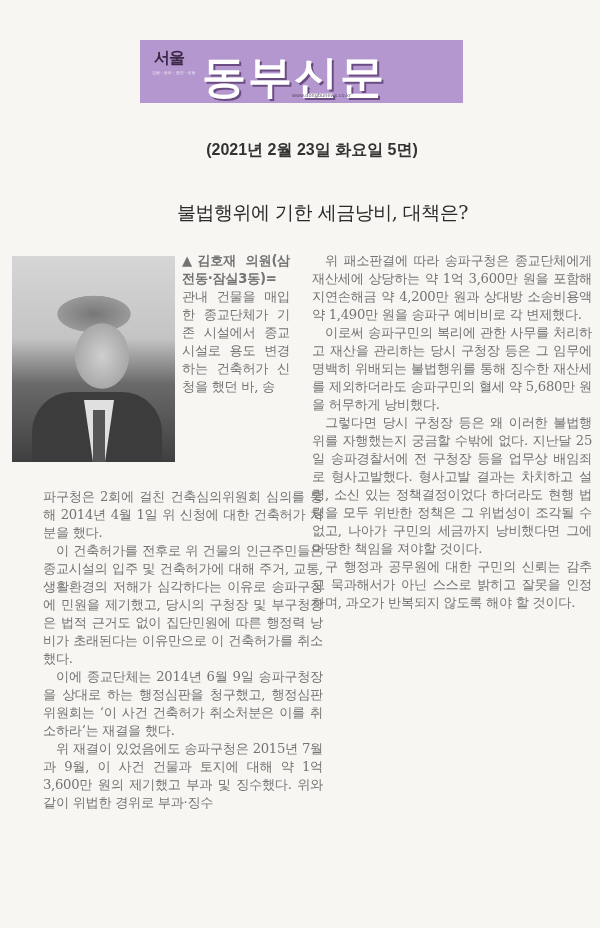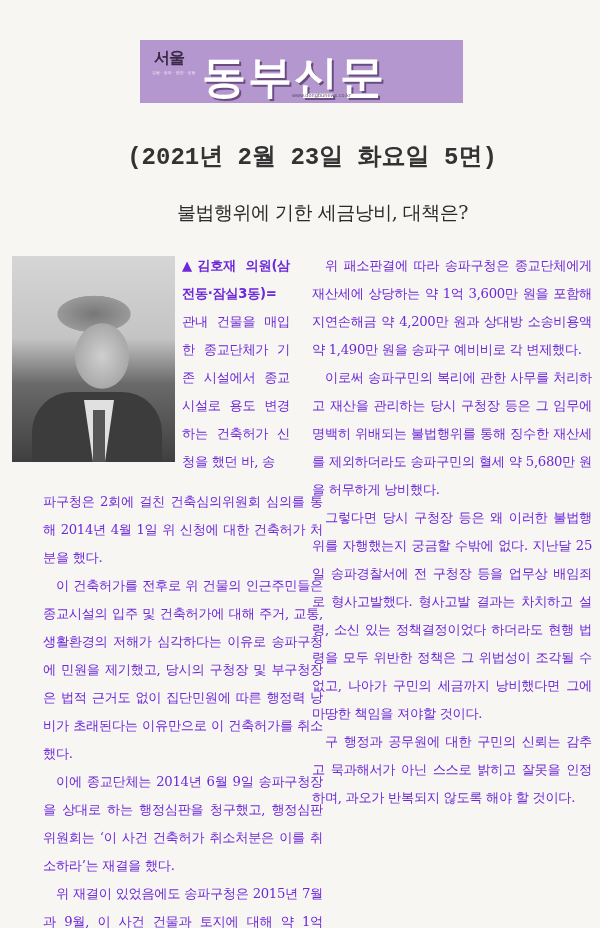--- a/index.html
+++ b/index.html
@@ -30,22 +30,22 @@
     font-size: 44px; line-height: 50px; color: #ffffff; letter-spacing: 2px;
     text-shadow: 2px 2px 0 #6a4c82;
   }
   .masthead .url {
     position: absolute; left: 0; right: 0; top: 52px; text-align: center;
     font-family: "DejaVu Sans", sans-serif; font-size: 5px; color: #5a4a66;
     padding-left: 40px;
   }
   .dateline {
     position: absolute; left: 0; right: 0; top: 140px; text-align: center;
-    font-family: Liberation Mono, monospace; font-weight: bold;
-    font-size: 24px; color: #333; padding-left: 24px;
+    font-family: Liberation Sans, sans-serif; font-weight: bold;
+    font-size: 16px; color: #333; padding-left: 24px;
   }
   .headline {
     position: absolute; left: 0; right: 0; top: 200px; text-align: center;
     font-family: "DejaVu Serif", serif; font-size: 19px; color: #2a2a2a;
     letter-spacing: -0.5px;
     padding-left: 45px;
   }
   .photo {
     position: absolute; left: 12px; top: 256px; width: 163px; height: 206px;
     background:
@@ -59,22 +59,22 @@
     background: #3c3c3c; border-radius: 40px 40px 0 0;
   }
   .photo .shirt {
     position: absolute; left: 72px; bottom: 0; width: 30px; height: 62px;
     background: #e0e0e0; clip-path: polygon(0 0, 100% 0, 70% 100%, 30% 100%);
   }
   .photo .tie {
     position: absolute; left: 81px; bottom: 0; width: 12px; height: 52px; background: #555;
   }
   .col {
-    position: absolute; font-size: 13.2px; line-height: 28px;
-    text-align: justify; color: #6d28d9; letter-spacing: -0.3px;
+    position: absolute; font-size: 13.2px; line-height: 18px;
+    text-align: justify; color: #737373; letter-spacing: -0.3px;
   }
   .col p { margin: 0; text-indent: 13px; }
   .col p.noindent { text-indent: 0; }
   .col-left-narrow { left: 182px; top: 252px; width: 108px; }
   .col-left { left: 12px; top: 488px; width: 280px; margin-left: 31px; }
   .col-right { left: 312px; top: 252px; width: 280px; }
   .byline { font-family: "DejaVu Sans", sans-serif; font-weight: bold; }
 </style>
 </head>
 <body>

